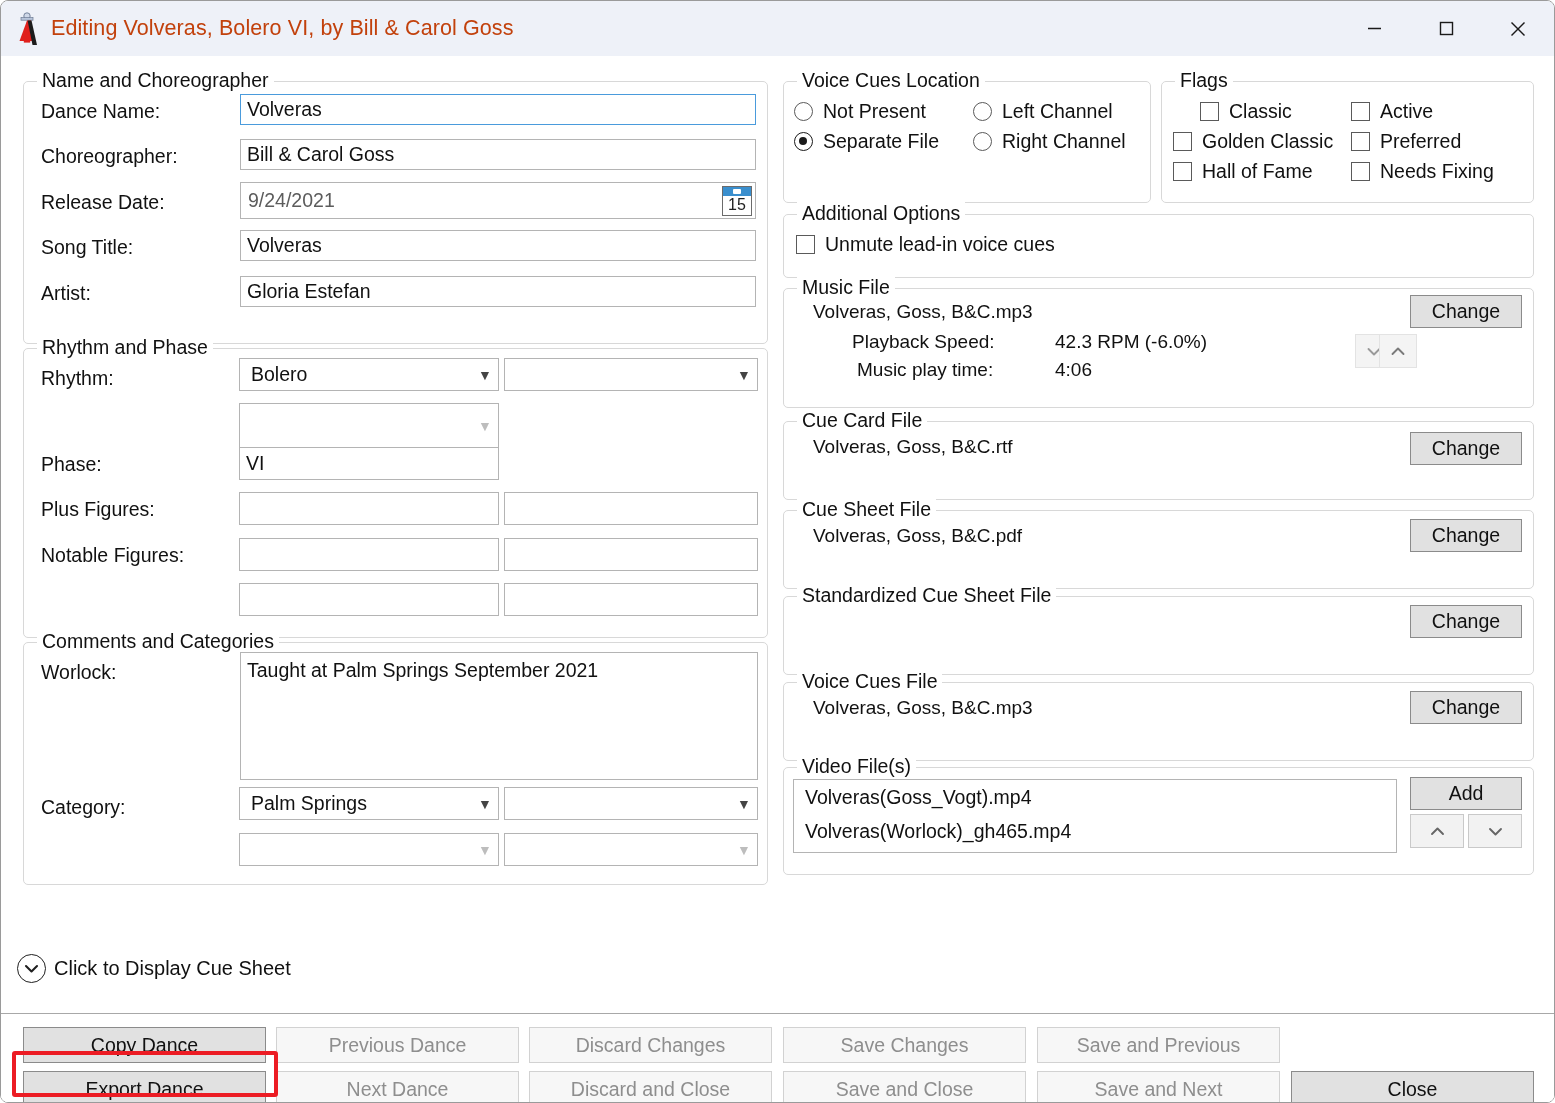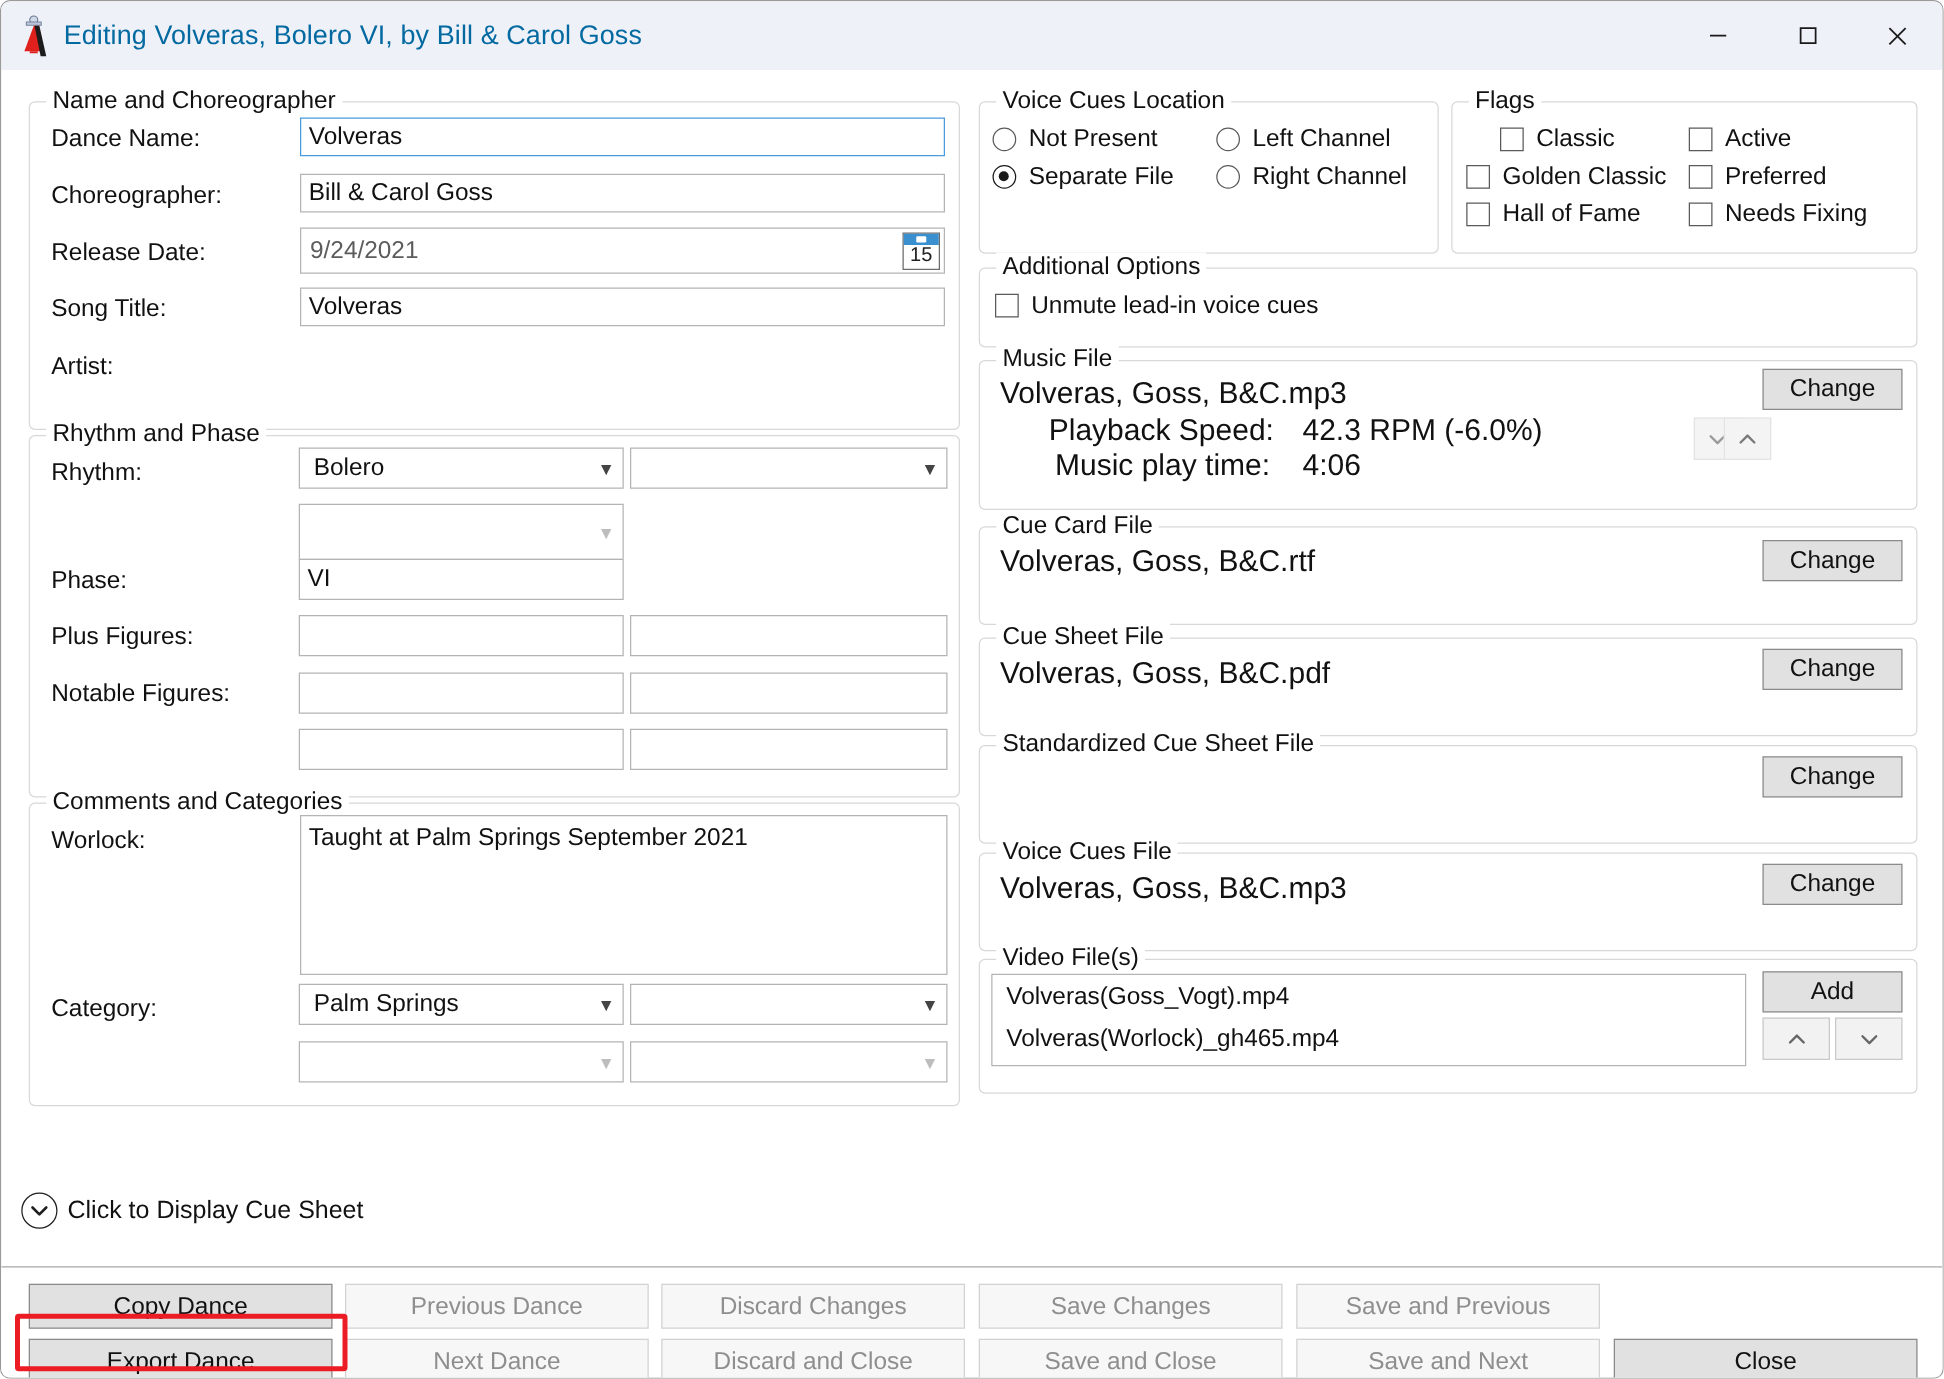--- a/index.html
+++ b/index.html
@@ -31,21 +31,21 @@
     display: flex; align-items: center;
     position: relative;
   }
   #app-icon {
     width: 26px; height: 34px;
     margin-left: 14px; margin-right: 10px;
     position: relative; flex: 0 0 auto;
   }
   #title-text {
     font-size: 21.5px;
-    color: #0369a1;
+    color: #c2410c;
     letter-spacing: 0.1px;
     white-space: nowrap;
   }
   #wincontrols {
     position: absolute; right: 0; top: 0; height: 55px;
     display: flex;
   }
   .wc {
     width: 72px; height: 55px;
     display: flex; align-items: center; justify-content: center;
@@ -225,22 +225,23 @@
   }
   .btn.arrow {
     border: 1px solid #c9c9c9;
     background: #f2f2f2;
     color: #666;
     font-size: 18px;
   }
 
   .valtext {
     position: absolute;
-    font-size: 24px; color: #111;
-    white-space: nowrap;
+    font-size: 19px; color: #111;
+    white-space: nowrap;
+    margin-left: 13px;
   }
 
   
   .listbox {
     position: absolute;
     border: 1px solid #b4b4b4;
     background: #ffffff;
     overflow: hidden;
   }
   .listbox .li {
@@ -337,20 +338,21 @@
       <div class="cal-icon">
         <div class="calhead"></div>
         <div class="calnum">15</div>
       </div>
     </div>
 
     <div class="lbl" style="left:40px; top:180px;">Song Title:</div>
     <div class="tb" style="left:239px; top:174px; width:516px;">Volveras</div>
 
     <div class="lbl" style="left:40px; top:226px;">Artist:</div>
+    <div class="tb" style="left:239px; top:220px; width:516px;">Gloria Estefan</div>
 
     <div class="group" style="left:22px; top:292px; width:745px; height:290px;">
       <div class="legend">Rhythm and Phase</div>
     </div>
     <div class="lbl" style="left:40px; top:311px;">Rhythm:</div>
     <div class="cb" style="left:238px; top:302px; width:260px;">
       <div class="cbtext">Bolero</div>
       <div class="cbarrow">▼</div>
     </div>
     <div class="cb" style="left:503px; top:302px; width:254px;">

